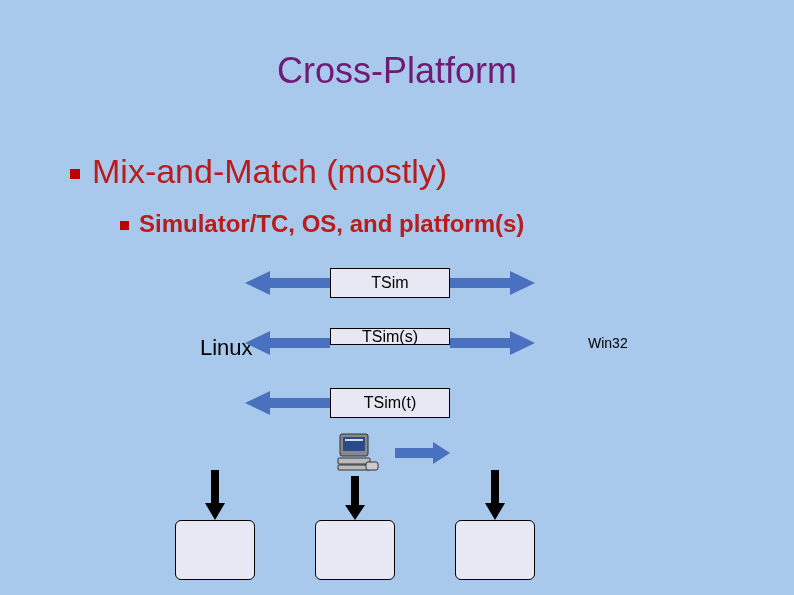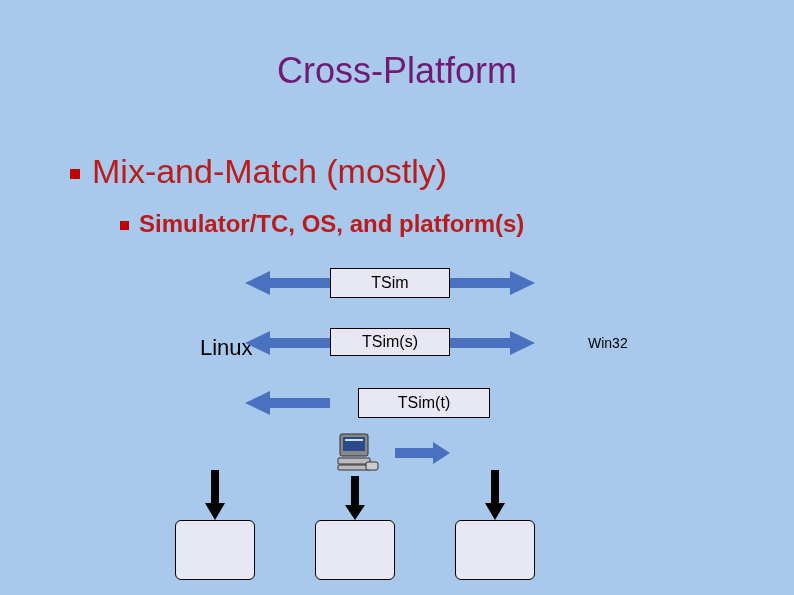--- a/index.html
+++ b/index.html
@@ -57,22 +57,22 @@
     position: absolute;
     background: #e8e8f4;
     border: 1px solid #000;
     text-align: center;
     font-size: 16px;
     display: flex;
     align-items: center;
     justify-content: center;
   }
   .tsim1 { left: 330px; top: 268px; width: 120px; height: 30px; }
-  .tsim2 { left: 330px; top: 328px; width: 120px; height: 28px; }
-  .tsim3 { left: 330px; top: 388px; width: 132px; height: 30px; margin-left: 28px; }
+  .tsim2 { left: 330px; top: 328px; width: 120px; height: 17px; }
+  .tsim3 { left: 330px; top: 388px; width: 120px; height: 30px; }
   .linux-label {
     position: absolute;
     left: 155px;
     top: 335px;
     font-size: 22px;
     margin-left: 45px;
   }
   .win32-label {
     position: absolute;
     left: 588px;

